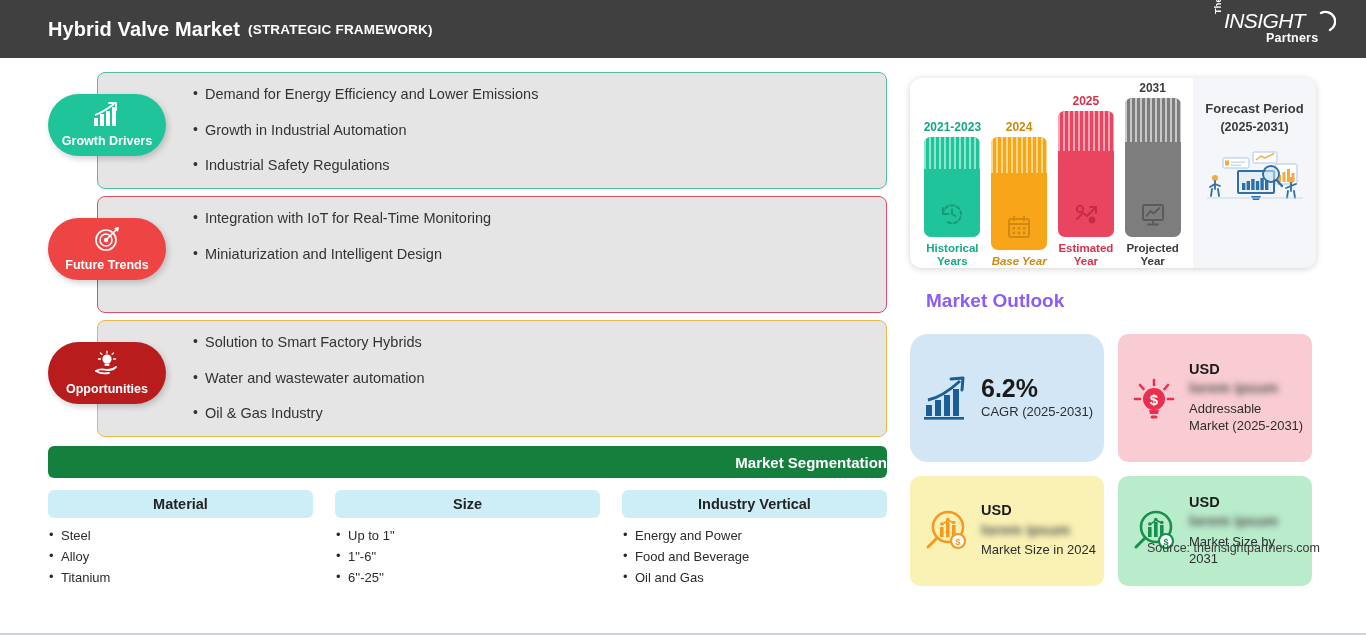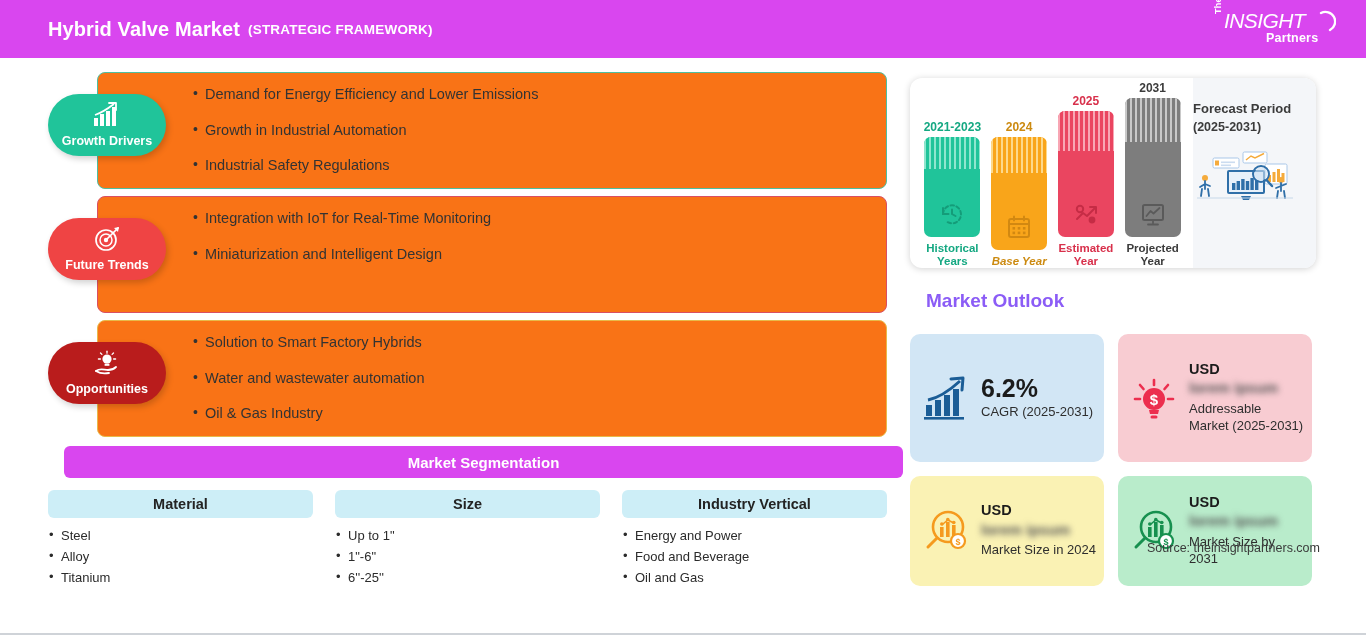--- a/index.html
+++ b/index.html
@@ -11,21 +11,21 @@
   }
   .page {
     position: relative; width: 1366px; height: 635px;
     background: #ffffff;
     border-bottom: 2px solid #cfd3d8;
   }
 
   
   .header {
     position: absolute; left: 0; top: 0; width: 1366px; height: 58px;
-    background: #d946ef; display: flex; align-items: center;
+    background: #404040; display: flex; align-items: center;
   }
   .header-title {
     margin-left: 48px; color: #ffffff;
     font-size: 20px; font-weight: bold; letter-spacing: .1px;
   }
   .header-sub {
     color: #ffffff; font-size: 13.5px; font-weight: bold;
     margin-left: 8px; letter-spacing: .2px;
   }
   .logo {
@@ -50,21 +50,21 @@
   }
   .logo-arc {
     position: absolute; right: 6px; top: 0px; width: 26px; height: 26px;
   }
 
   
   .left-col { position: absolute; left: 0; top: 58px; width: 900px; height: 577px; }
 
   .panel {
     position: absolute; left: 97px; width: 790px;
-    border: 1.5px solid #cccccc; border-radius: 8px; background: #f97316;
+    border: 1.5px solid #cccccc; border-radius: 8px; background: #e5e5e5;
   }
   .panel.green  { border-color: #4fbfa0; }
   .panel.red    { border-color: #d94f63; }
   .panel.orange { border-color: #e8b94a; }
 
   .panel .bullets {
     padding: 14px 18px 14px 95px;
   }
   .bullet {
     font-size: 14.5px; color: #333333; line-height: 1; padding: 0 0 0 12px;
@@ -90,23 +90,23 @@
     font-size: 12.5px; font-weight: bold; line-height: 1;
     padding-bottom: 9px; white-space: nowrap;
   }
   .badge-icon {
     position: absolute; top: 7px; left: 50%; transform: translateX(-50%);
     width: 30px; height: 28px;
   }
 
   
   .seg-header {
-    position: absolute; left: 64px; width: 839px; height: 32px;
-    background: #d946ef; border-radius: 6px;
-    display: flex; align-items: center; justify-content: center;
+    position: absolute; left: 48px; width: 839px; height: 32px;
+    background: #15803d; border-radius: 6px;
+    display: flex; align-items: center; justify-content: flex-end;
   }
   .seg-header-label {
     color: #ffffff; font-size: 15px; font-weight: bold;
   }
   .seg-col { position: absolute; width: 265px; }
   .seg-pill {
     height: 28px; background: #cdeef7; border-radius: 6px;
     display: flex; align-items: center; justify-content: center;
   }
   .seg-pill-label { font-size: 14.5px; font-weight: bold; color: #232323; }
@@ -150,21 +150,21 @@
   .tl-bar-icon {
     position: relative; z-index: 2; width: 26px; height: 26px; margin-bottom: 10px;
     opacity: .55;
   }
   .tl-caption {
     font-size: 11.5px; font-weight: bold; line-height: 1.15;
     text-align: center; margin-top: 5px;
   }
   .forecast-side {
     width: 123px; height: 100%; background: #f4f6f9;
-    display: flex; flex-direction: column; align-items: flex-start;
+    display: flex; flex-direction: column; align-items: center;
     padding-top: 22px;
   }
   .fs-title {
     font-size: 13px; font-weight: bold; color: #3b3b3b; text-align: center;
     line-height: 1.35;
   }
   .fs-range {
     font-size: 12.5px; font-weight: bold; color: #3b3b3b; margin-top: 2px;
   }
   .fs-illus { margin-top: 14px; width: 104px; height: 56px; }
@@ -425,21 +425,21 @@
             <path d="M88 35 L88 43 M88 38 L83 40 M88 38 L93 36" stroke="#2f6fa8" stroke-width="1.8" stroke-linecap="round"></path>
             <path d="M85 43 L84 50 M91 43 L92 50" stroke="#2f6fa8" stroke-width="1.8" stroke-linecap="round"></path>
           </g>
           <path d="M4 50 L100 50" stroke="#c5d8ea" stroke-width="1.2"></path>
         </svg>
       </div>
     </div>
 
     <span class="outlook-title">Market Outlook</span>
 
-    <div class="oc blue" style="left:10px;top:276px;height:128px;">
+    <div class="oc blue" style="left:10px;top:276px;height:128px;border-radius:18px;">
       <svg class="oc-icon" viewBox="0 0 52 52">
         <g fill="#1b5d96">
           <rect x="6" y="33" width="6" height="11"></rect>
             <rect x="15" y="28" width="6" height="16"></rect>
           <rect x="24" y="23" width="6" height="21"></rect>
             <rect x="33" y="17" width="6" height="27"></rect>
         </g>
         <path d="M8 28 C18 26 28 20 40 9" fill="none" stroke="#1b5d96" stroke-width="3"></path>
         <path d="M31 7 L43 6 L42 18" fill="none" stroke="#1b5d96" stroke-width="3" stroke-linecap="round" stroke-linejoin="round"></path>
         <rect x="4" y="45" width="40" height="2.6" fill="#1b5d96"></rect>

